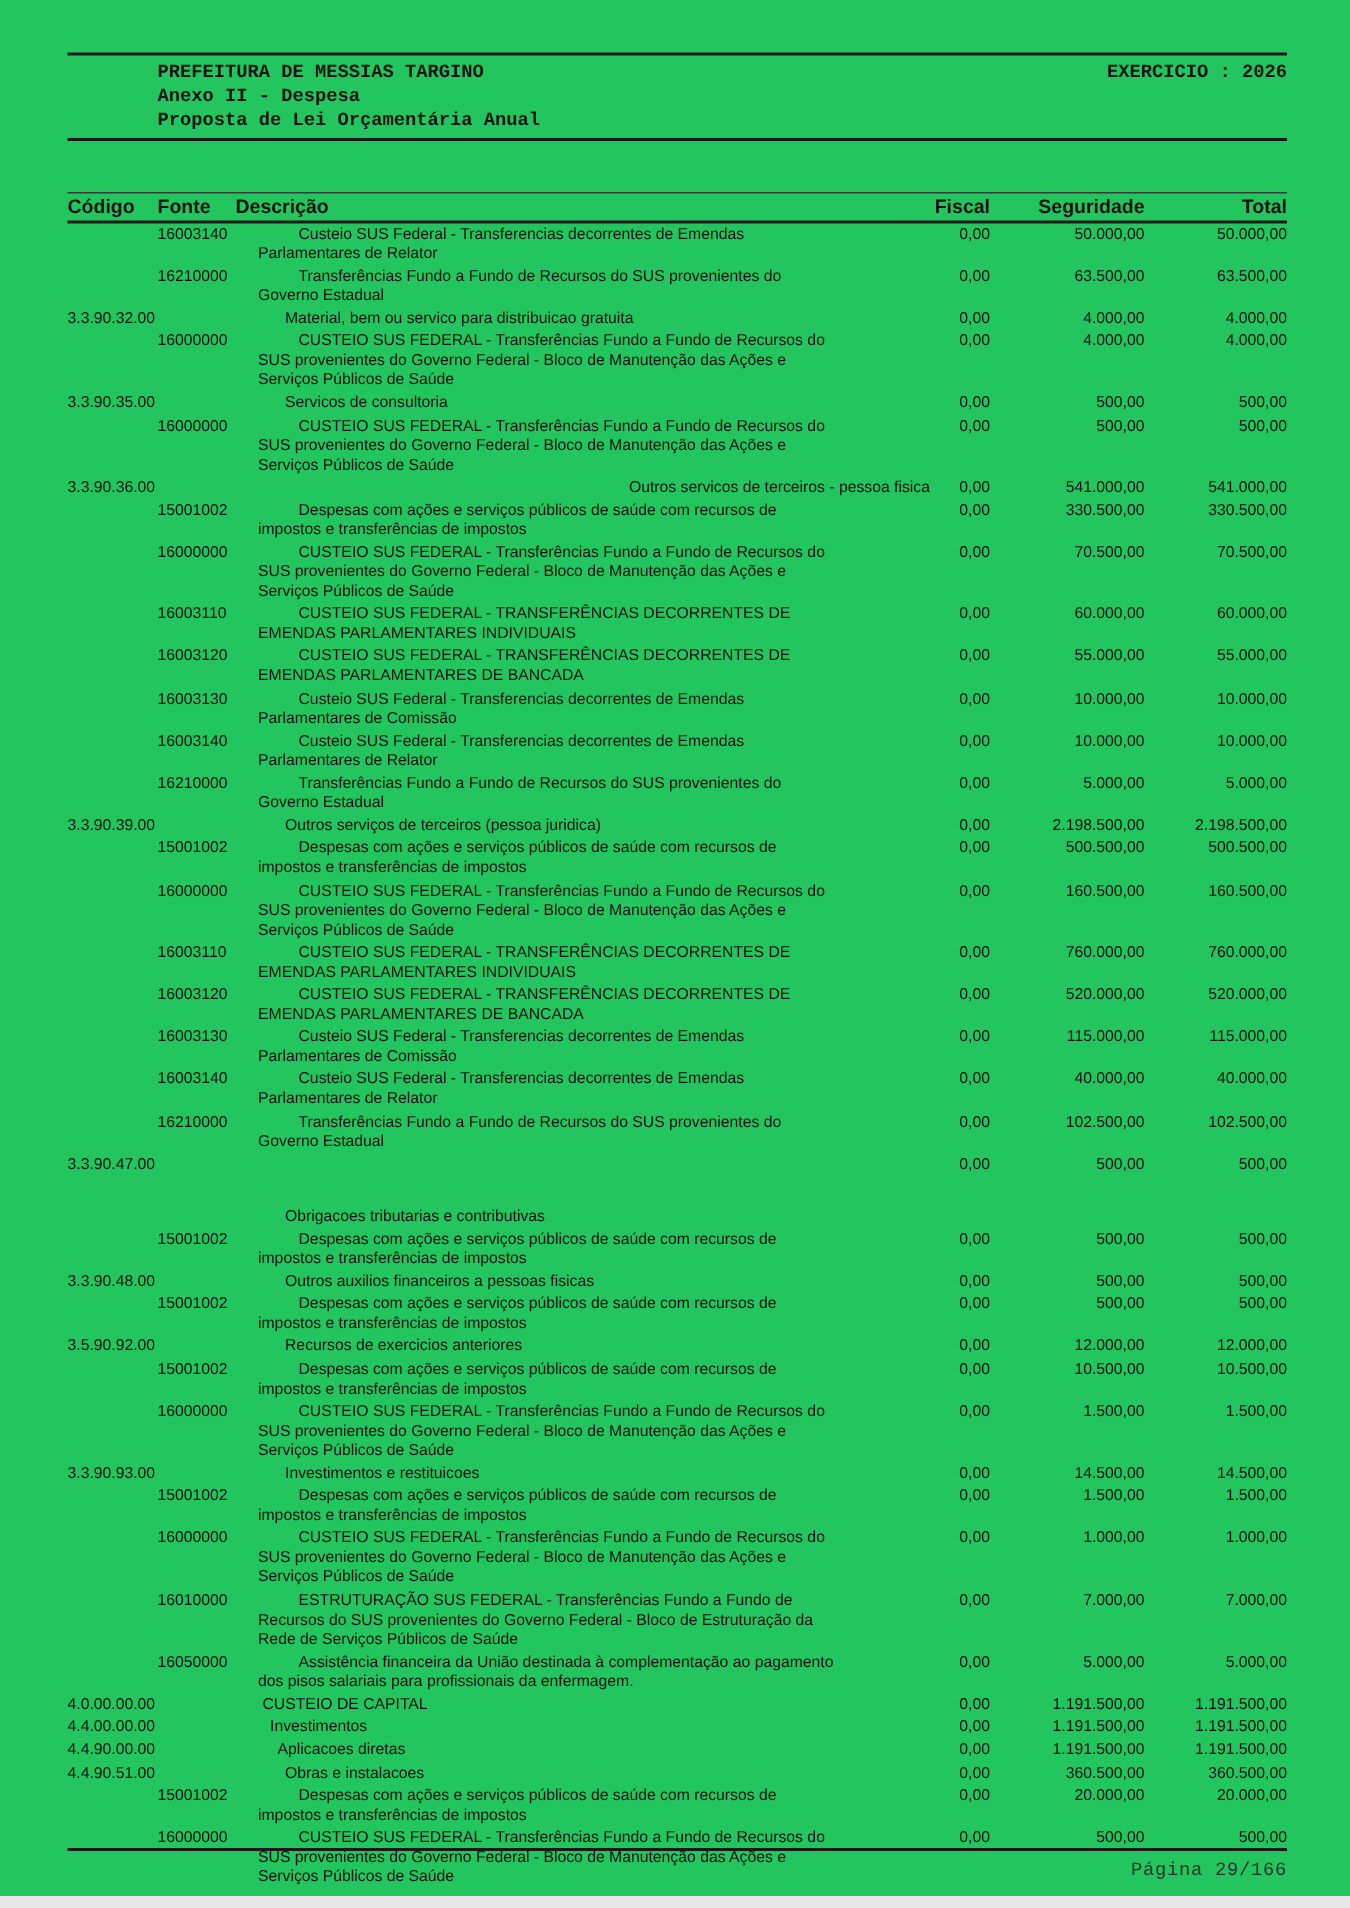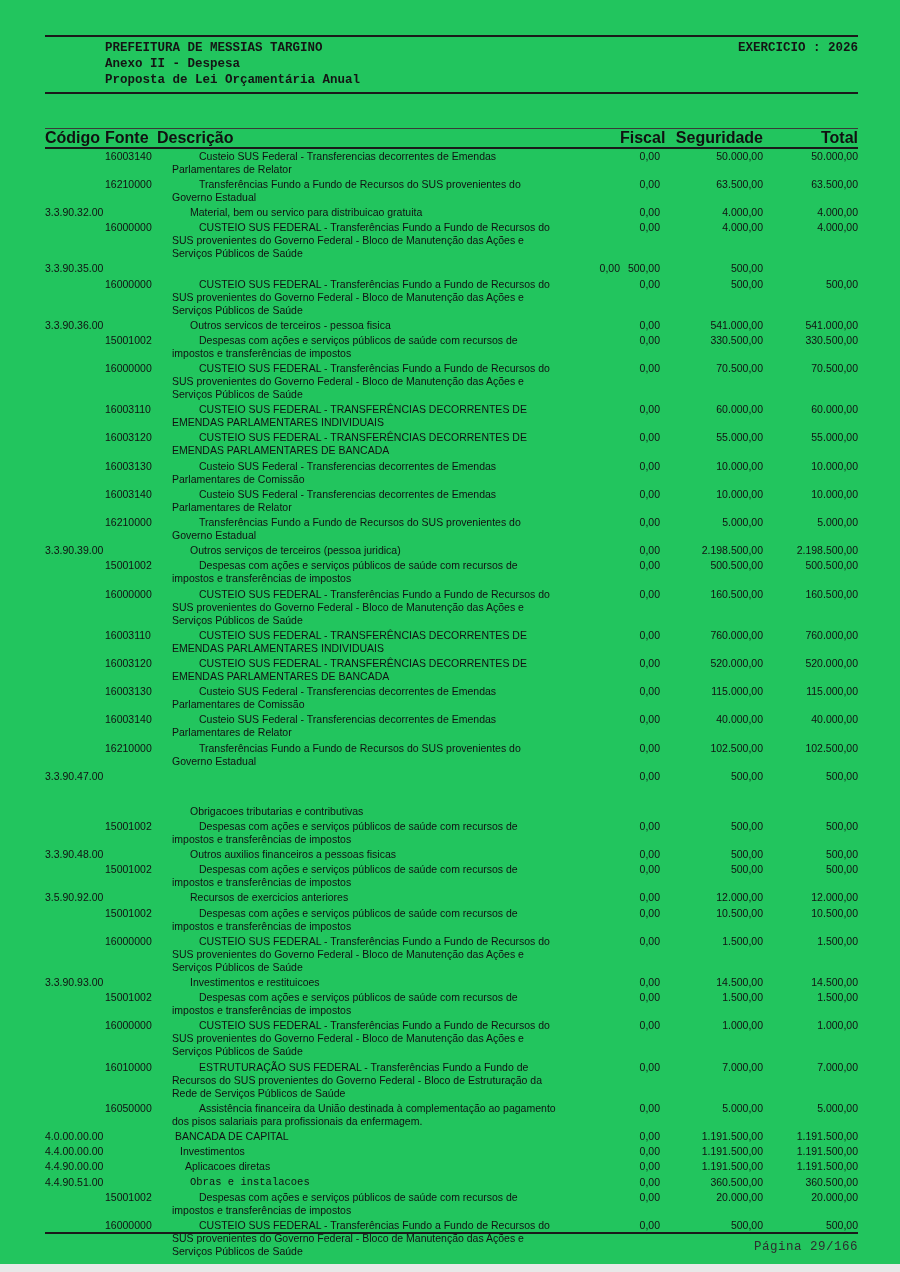--- a/index.html
+++ b/index.html
@@ -19,21 +19,21 @@
   }
   .rh-line1 { display:flex; justify-content:space-between; }
   
   .table { position:absolute; left:45px; top:128px; width:813px; }
   .grid-cols {
     display:grid;
     grid-template-columns:60px 52px 463px 40px 103px 95px;
   }
   .thead {
     border-top:1.5px solid #3a3a3a; border-bottom:2px solid #1a1a1a;
-    font-weight:bold; font-size:16px; line-height:13px; padding:2px 0 2.5px 0;
+    font-weight:bold; font-size:13px; line-height:13px; padding:2px 0 2.5px 0;
   }
   .trow { font-size:10.5px; line-height:13px; padding:1.1px 0; }
   .num { text-align:right; }
   .desc { white-space:pre-line; padding-left:15px; }
   .cell-codigo { padding-left:0; }
   
   .bottom-rule { position:absolute; left:45px; top:1232px; width:813px; border-top:2px solid #1a1a1a; }
   .page-footer {
     position:absolute; right:42px; top:1240px;
     font-family:"Liberation Mono", monospace; font-size:12.5px;
@@ -100,40 +100,41 @@
 SUS provenientes do Governo Federal - Bloco de Manutenção das Ações e
 Serviços Públicos de Saúde</div>
       <div class="num">0,00</div>
       <div class="num">4.000,00</div>
       <div class="num">4.000,00</div>
     </div>
 
     <div class="trow grid-cols">
       <div class="cell-codigo">3.3.90.35.00</div>
       <div></div>
+      <div class="desc" style="text-indent: 18px;">Servicos de consultoria</div>
       <div class="num">0,00</div>
       <div class="num">500,00</div>
       <div class="num">500,00</div>
     </div>
 
     <div class="trow grid-cols">
       <div class="cell-codigo"></div>
       <div>16000000</div>
       <div class="desc" style="text-indent: 27px;">CUSTEIO SUS FEDERAL - Transferências Fundo a Fundo de Recursos do
 SUS provenientes do Governo Federal - Bloco de Manutenção das Ações e
 Serviços Públicos de Saúde</div>
       <div class="num">0,00</div>
       <div class="num">500,00</div>
       <div class="num">500,00</div>
     </div>
 
     <div class="trow grid-cols">
       <div class="cell-codigo">3.3.90.36.00</div>
       <div></div>
-      <div class="desc" style="text-indent: 18px;">Outros servicos de terceiros - pessoa fisica</div>
+      <div class="desc" style="text-indent: 18px; text-align: right;">Outros servicos de terceiros - pessoa fisica</div>
       <div class="num">0,00</div>
       <div class="num">541.000,00</div>
       <div class="num">541.000,00</div>
     </div>
 
     <div class="trow grid-cols">
       <div class="cell-codigo"></div>
       <div>15001002</div>
       <div class="desc" style="text-indent: 27px;">Despesas com ações e serviços públicos de saúde com recursos de
 impostos e transferências de impostos</div>
@@ -398,21 +399,21 @@
       <div class="desc" style="text-indent: 27px;">Assistência financeira da União destinada à complementação ao pagamento
 dos pisos salariais para profissionais da enfermagem.</div>
       <div class="num">0,00</div>
       <div class="num">5.000,00</div>
       <div class="num">5.000,00</div>
     </div>
 
     <div class="trow grid-cols">
       <div class="cell-codigo">4.0.00.00.00</div>
       <div></div>
-      <div class="desc" style="text-indent: 3px;">BANCADA DE CAPITAL</div>
+      <div class="desc" style="text-indent: 3px;">CUSTEIO DE CAPITAL</div>
       <div class="num">0,00</div>
       <div class="num">1.191.500,00</div>
       <div class="num">1.191.500,00</div>
     </div>
 
     <div class="trow grid-cols">
       <div class="cell-codigo">4.4.00.00.00</div>
       <div></div>
       <div class="desc" style="text-indent: 8px;">Investimentos</div>
       <div class="num">0,00</div>
@@ -425,21 +426,21 @@
       <div></div>
       <div class="desc" style="text-indent: 13px;">Aplicacoes diretas</div>
       <div class="num">0,00</div>
       <div class="num">1.191.500,00</div>
       <div class="num">1.191.500,00</div>
     </div>
 
     <div class="trow grid-cols">
       <div class="cell-codigo">4.4.90.51.00</div>
       <div></div>
-      <div class="desc" style="text-indent: 18px; font-family: Liberation Mono, monospace;">Obras e instalacoes</div>
+      <div class="desc" style="text-indent: 18px;">Obras e instalacoes</div>
       <div class="num">0,00</div>
       <div class="num">360.500,00</div>
       <div class="num">360.500,00</div>
     </div>
 
     <div class="trow grid-cols">
       <div class="cell-codigo"></div>
       <div>15001002</div>
       <div class="desc" style="text-indent: 27px;">Despesas com ações e serviços públicos de saúde com recursos de
 impostos e transferências de impostos</div>

